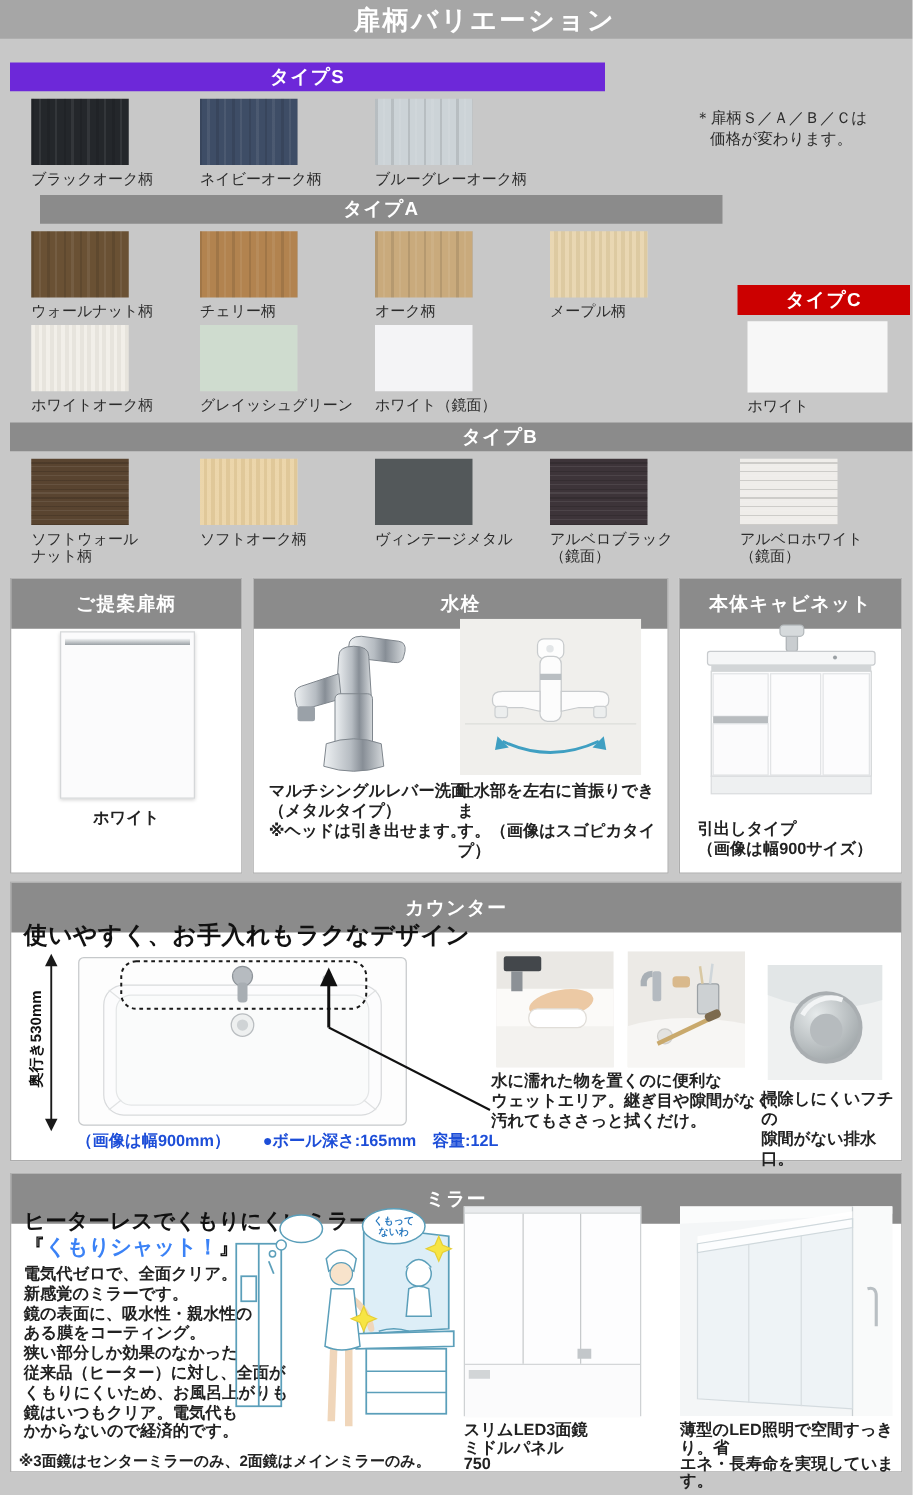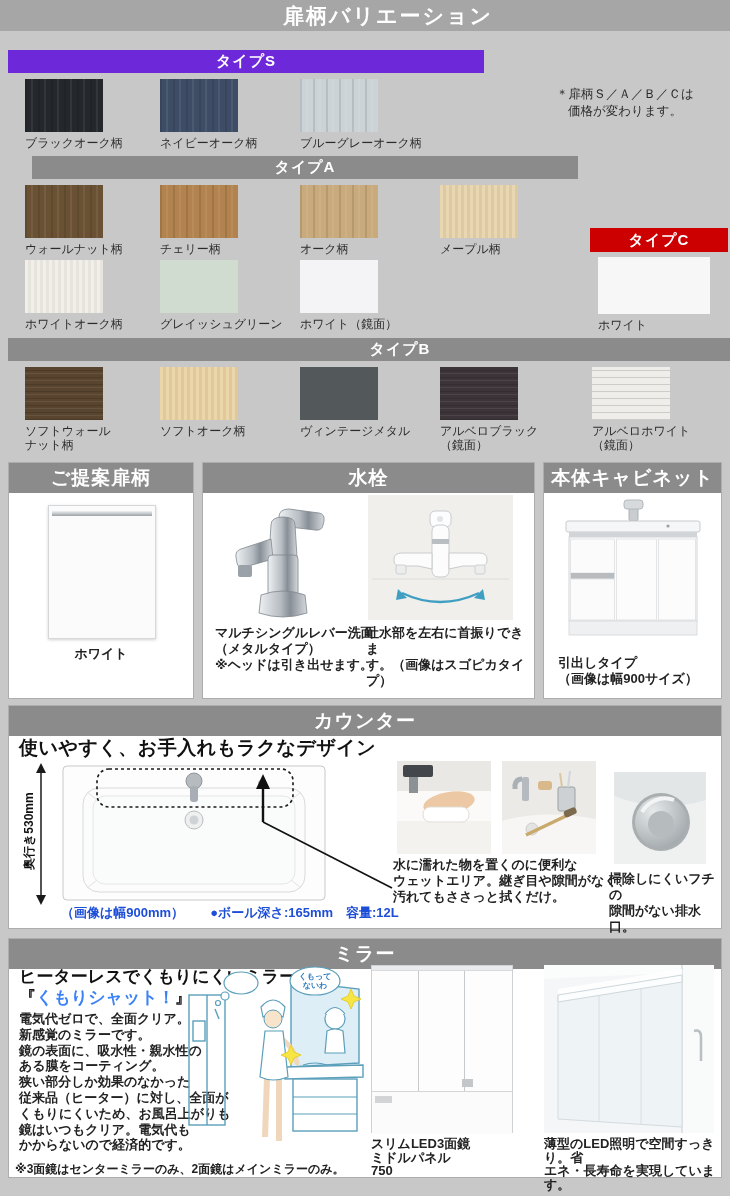--- a/index.html
+++ b/index.html
@@ -17,22 +17,22 @@
   .sw-label{margin-top:4px;font-size:12px;line-height:14px;color:#2b2b2b;font-weight:500;}
   .pre{white-space:pre-line;}
   .grain-v{background-image:repeating-linear-gradient(90deg,rgba(0,0,0,0.10) 0 2px,rgba(0,0,0,0) 2px 6px,rgba(255,255,255,0.07) 6px 8px,rgba(0,0,0,0) 8px 13px);}
   .grain-soft{background-image:repeating-linear-gradient(90deg,rgba(255,255,255,0.12) 0 3px,rgba(0,0,0,0.04) 3px 6px);}
   .grain-h{background-image:repeating-linear-gradient(0deg,rgba(0,0,0,0.14) 0 1px,rgba(0,0,0,0) 1px 4px,rgba(255,255,255,0.08) 4px 5px,rgba(0,0,0,0) 5px 7px);}
   .price-note{position:absolute;left:556px;top:86px;font-size:12.5px;line-height:17px;color:#2b2b2b;}
   .price-note .ind{padding-left:12px;}
   .tc-bar{position:absolute;left:590px;top:228px;width:138px;height:24px;background:#cc0000;
           color:#fff;font-size:15px;font-weight:700;display:flex;align-items:center;justify-content:center;letter-spacing:1px;}
   .white-box{position:absolute;background:#fff;border:1px solid #adadad;box-sizing:border-box;}
-  .box-header{position:absolute;left:0;top:0;right:0;height:30px;background:#8b8b8b;color:#fff;
-              font-size:19px;font-weight:700;display:flex;align-items:center;justify-content:center;letter-spacing:1px;}
+  .box-header{position:absolute;left:0;top:0;right:0;height:40px;background:#8b8b8b;color:#fff;
+              font-size:15px;font-weight:700;display:flex;align-items:center;justify-content:center;letter-spacing:1px;}
   .cap{position:absolute;font-size:13px;line-height:16px;font-weight:600;color:#222;}
   .door{position:absolute;left:39px;top:42px;width:106px;height:132px;background:#fbfbfc;
         border:1px solid #d5d7d9;box-shadow:0 1px 3px rgba(0,0,0,.18);}
   .door-handle{margin:5px 3px 0;height:5px;background:linear-gradient(#f0f2f3,#9aa0a5);}
   .door-label{position:absolute;left:0;top:182px;width:100%;text-align:center;font-size:13px;font-weight:600;}
   .counter-heading{position:absolute;left:10px;top:29px;font-size:19px;font-weight:700;color:#111;letter-spacing:0.5px;}
   .bowl-note{position:absolute;left:52px;top:198px;font-size:13px;font-weight:600;color:#1d4ed8;}
   .bowl-note .gap{margin-left:26px;}
   .m-h1{position:absolute;left:10px;top:26px;font-size:17px;font-weight:700;color:#111;}
   .m-h2{position:absolute;left:10px;top:47px;font-size:17px;font-weight:700;color:#111;}

